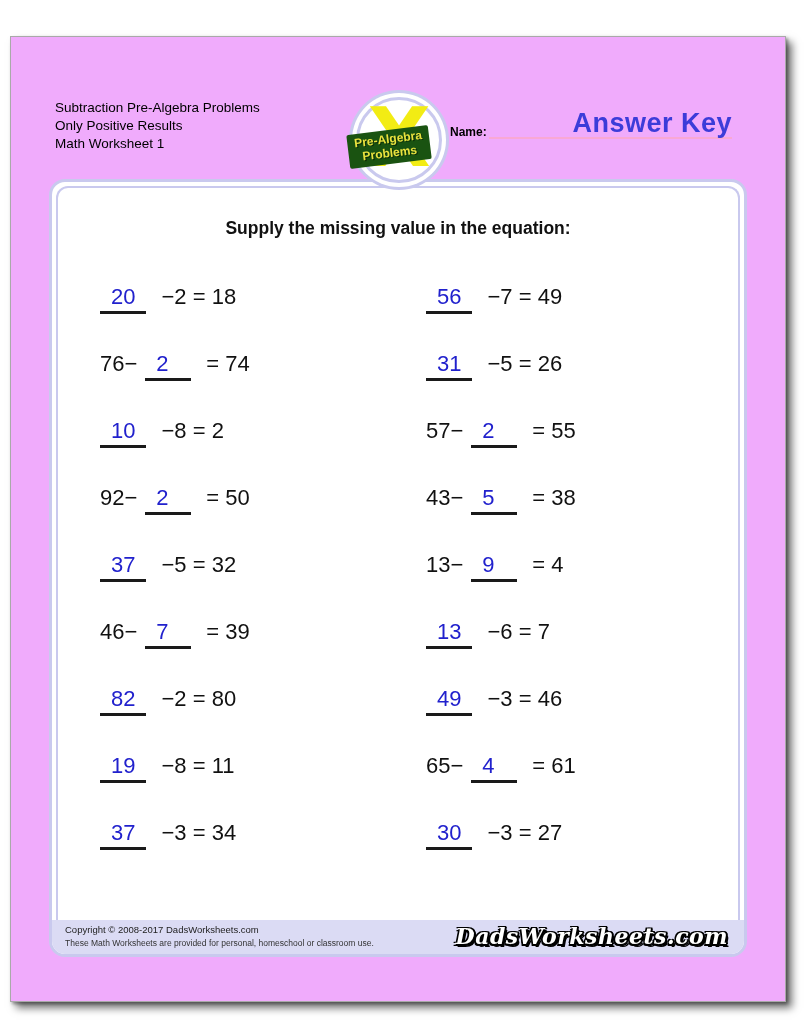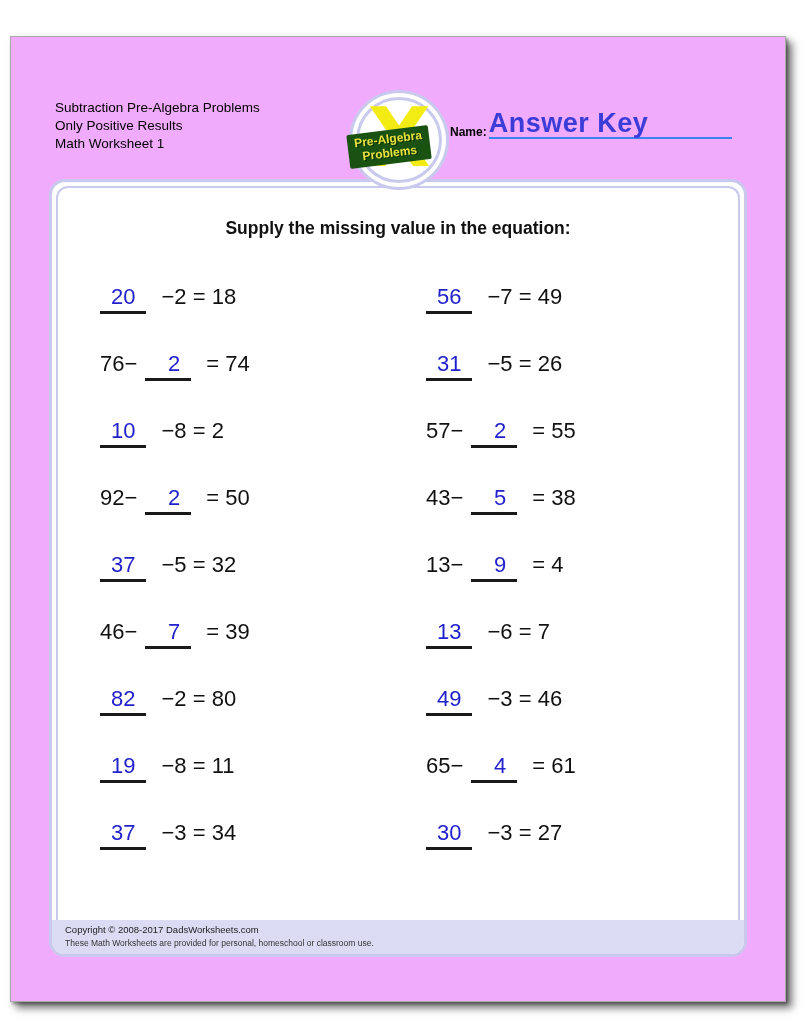--- a/index.html
+++ b/index.html
@@ -9,21 +9,21 @@
     position: absolute; left: 10px; top: 36px;
     width: 776px; height: 966px;
     background: #f0abfc; border: 1px solid #a9a9a9;
     box-shadow: 6px 6px 8px rgba(0,0,0,0.55), 2px 2px 3px rgba(0,0,0,0.35);
   }
 
   
   .ws-info { position: absolute; left: 44px; top: 62px; font-size: 13.5px; line-height: 1.35; color: #000; }
   .name-area { position: absolute; right: 53px; top: 74px; width: 282px; display: flex; align-items: flex-end; }
   .name-label { font-weight: bold; font-size: 12px; color: #000; padding-right: 2px; }
-  .name-line { flex: 1; border-bottom: 2px solid #3b82f6; text-align: left; line-height: 0.95; }
+  .name-line { flex: 1; border-bottom: 2px solid #f9a8d4; text-align: right; line-height: 0.95; }
   .name-value { color: #3c3cd9; font-weight: bold; font-size: 27px; letter-spacing: 0.5px; }
 
   
   .logo { position: absolute; left: 334px; top: 52px; width: 108px; height: 104px; z-index: 5; }
   .logo-circle {
     position: relative; width: 86px; height: 86px; margin: 8px auto 0;
     background: #fff; border-radius: 50%;
     border: 3px solid #c9c9ee;
     box-shadow: 0 0 0 4px #ffffff, 0 0 0 7px #c9c9ee;
   }
@@ -60,21 +60,21 @@
   .problems {
     display: grid; grid-template-columns: 1fr 1fr;
     grid-auto-rows: 67px; align-items: center; margin-top: 5px;
   }
   .eq { display: flex; align-items: baseline; font-size: 22px; color: #111; padding-left: 42px; }
   .eq:nth-child(even) { padding-left: 28px; }
   .eq-pre { margin-right: 8px; }
   .eq-pre:empty { display: none; }
   .blank {
     display: inline-block; min-width: 46px; padding: 0 11px 1px;
-    border-bottom: 3px solid #1a1a1a; text-align: right;
+    border-bottom: 3px solid #1a1a1a; text-align: left;
     margin-right: 15px;
     margin-top: 43px;
   }
   .ans { color: #2121cd; }
 
   
   .footer-bar {
     height: 34px; background: #dbdbf4; flex: none;
     display: flex; align-items: center; justify-content: space-between;
     padding: 0 16px 2px 13px;
@@ -223,16 +223,17 @@
         </div>
 
       </div>
     </div>
 
     <div class="footer-bar">
       <div class="footer-copy">
         <div class="line1">Copyright © 2008-2017 DadsWorksheets.com</div>
         <div class="line2">These Math Worksheets are provided for personal, homeschool or classroom use.</div>
       </div>
+      <div class="brand">DadsWorksheets.com</div>
     </div>
   </div>
 
 </div>
 
 </body></html>

